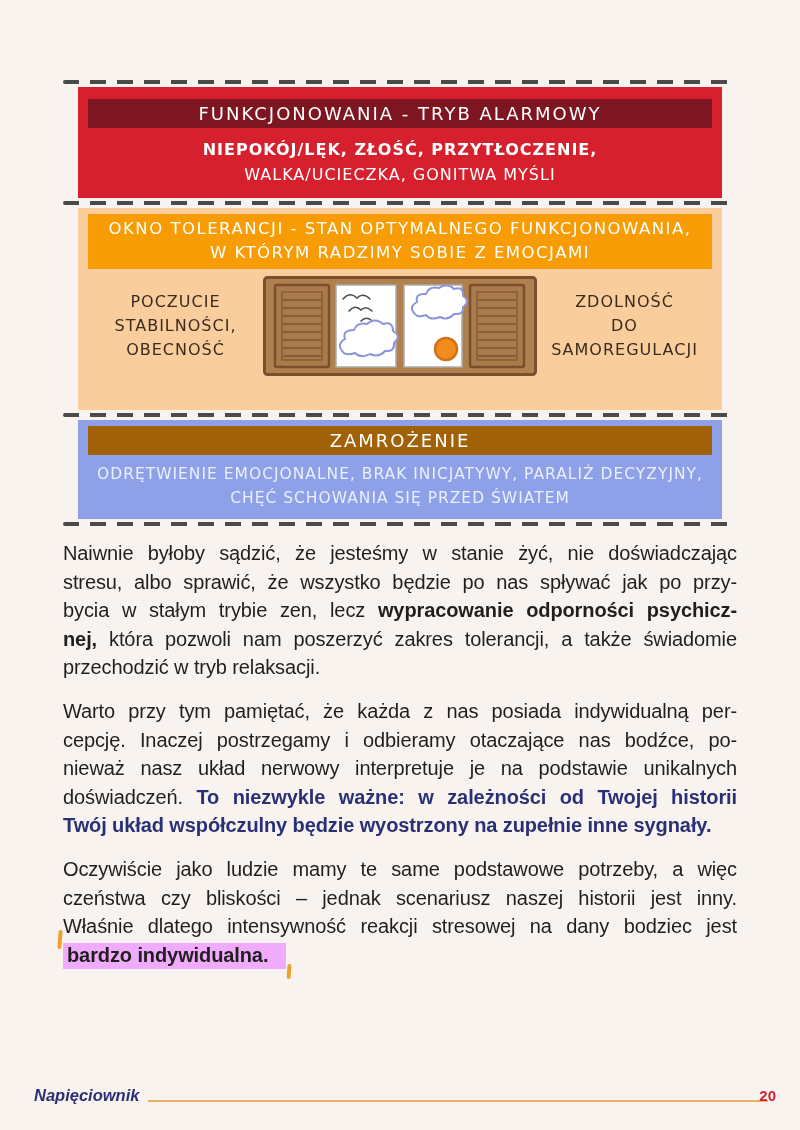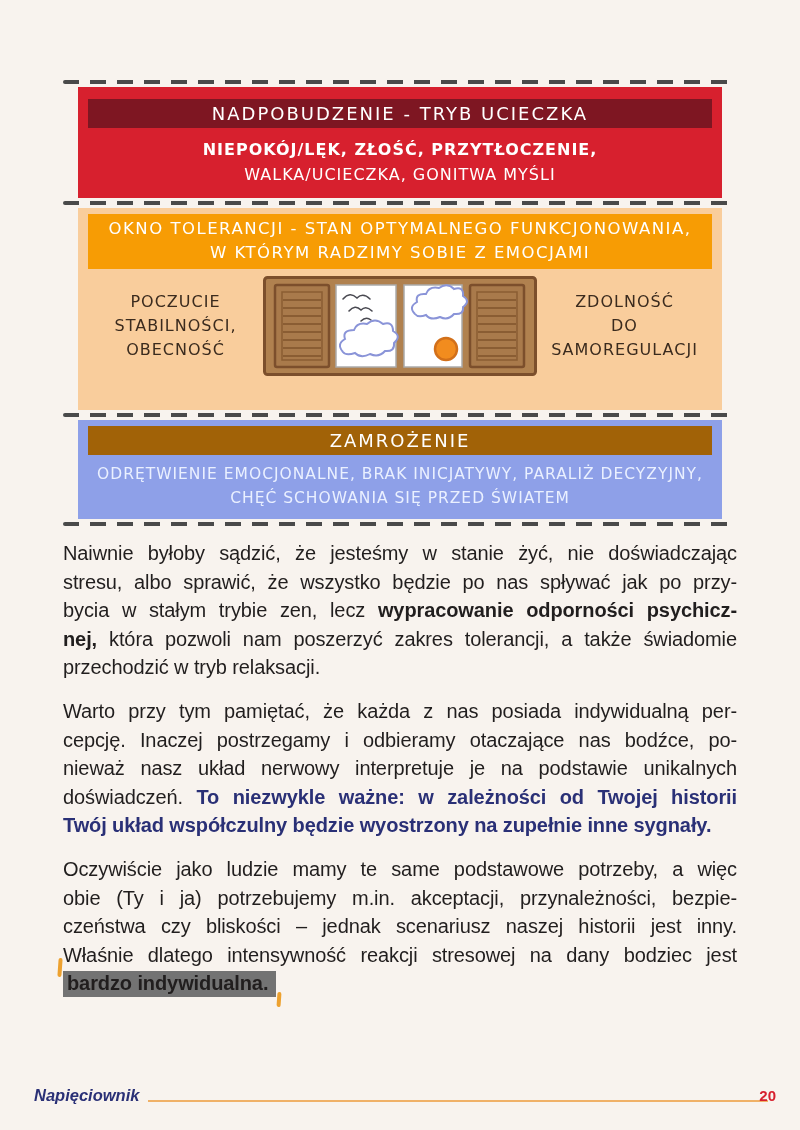--- a/index.html
+++ b/index.html
@@ -48,21 +48,21 @@
   
   .body-text {
     position:absolute; left:63px; top:539px; width:674px;
     font-size:20px; line-height:28.6px; color:#211E1E; letter-spacing:-0.1px;
   }
   .para + .para { margin-top:15px; }
   .line { text-align:justify; text-align-last:justify; }
   .line.last { text-align-last:left; }
   .seg.b { font-weight:700; }
   .seg.navy { font-weight:700; color:#2A3076; }
-  .seg.hl { background:#737373; padding:1px 8px 3px 4px; position:relative; font-weight:700; }
+  .seg.hl { background:#f0abfc; padding:1px 18px 3px 4px; position:relative; font-weight:700; }
   .seg.hl::before {
     content:""; position:absolute; left:-5px; top:-13px; width:4px; height:19px;
     background:#EDA12F; border-radius:2px; transform:rotate(4deg);
   }
   .seg.hl::after {
     content:""; position:absolute; right:-5px; bottom:-10px; width:4px; height:15px;
     background:#EDA12F; border-radius:2px; transform:rotate(4deg);
   }
 
   
@@ -81,21 +81,21 @@
 </style>
 </head>
 <body>
 
 <div class="page">
 
   <div class="diagram">
     <div class="dash"></div>
 
     <div class="zone red">
-      <div class="zone-band">NADPOBUDZENIE - TRYB UCIECZKA</div>
+      <div class="zone-band">FUNKCJONOWANIA - TRYB ALARMOWY</div>
       <div class="zone-sub l1">NIEPOKÓJ/LĘK, ZŁOŚĆ, PRZYTŁOCZENIE,</div>
       <div class="zone-sub l2">WALKA/UCIECZKA, GONITWA MYŚLI</div>
     </div>
 
     <div class="dash"></div>
 
     <div class="zone orange">
       <div class="zone-band">
         <div>OKNO TOLERANCJI - STAN OPTYMALNEGO FUNKCJONOWANIA,</div>
         <div>W KTÓRYM RADZIMY SOBIE Z EMOCJAMI</div>
@@ -158,21 +158,20 @@
       </div>
       <div class="para">
         <div class="line"><span class="seg">Warto przy tym pamiętać, że każda z nas posiada indywidualną per-</span></div>
         <div class="line"><span class="seg">cepcję. Inaczej postrzegamy i odbieramy otaczające nas bodźce, po-</span></div>
         <div class="line"><span class="seg">nieważ nasz układ nerwowy interpretuje je na podstawie unikalnych</span></div>
         <div class="line"><span class="seg">doświadczeń. </span><span class="seg navy">To niezwykle ważne: w zależności od Twojej historii</span></div>
         <div class="line last"><span class="seg navy">Twój układ współczulny będzie wyostrzony na zupełnie inne sygnały.</span></div>
       </div>
       <div class="para">
         <div class="line"><span class="seg">Oczywiście jako ludzie mamy te same podstawowe potrzeby, a więc</span></div>
-        <div class="line"><span class="seg">obie (Ty i ja) potrzebujemy m.in. akceptacji, przynależności, bezpie-</span></div>
         <div class="line"><span class="seg">czeństwa czy bliskości – jednak scenariusz naszej historii jest inny.</span></div>
         <div class="line"><span class="seg">Właśnie dlatego intensywność reakcji stresowej na dany bodziec jest</span></div>
         <div class="line last"><span class="seg b hl">bardzo indywidualna.</span></div>
       </div>
     </div>
 
   <div class="footer-brand">Napięciownik</div>
   <div class="footer-line"></div>
   <div class="footer-page">20</div>
 

